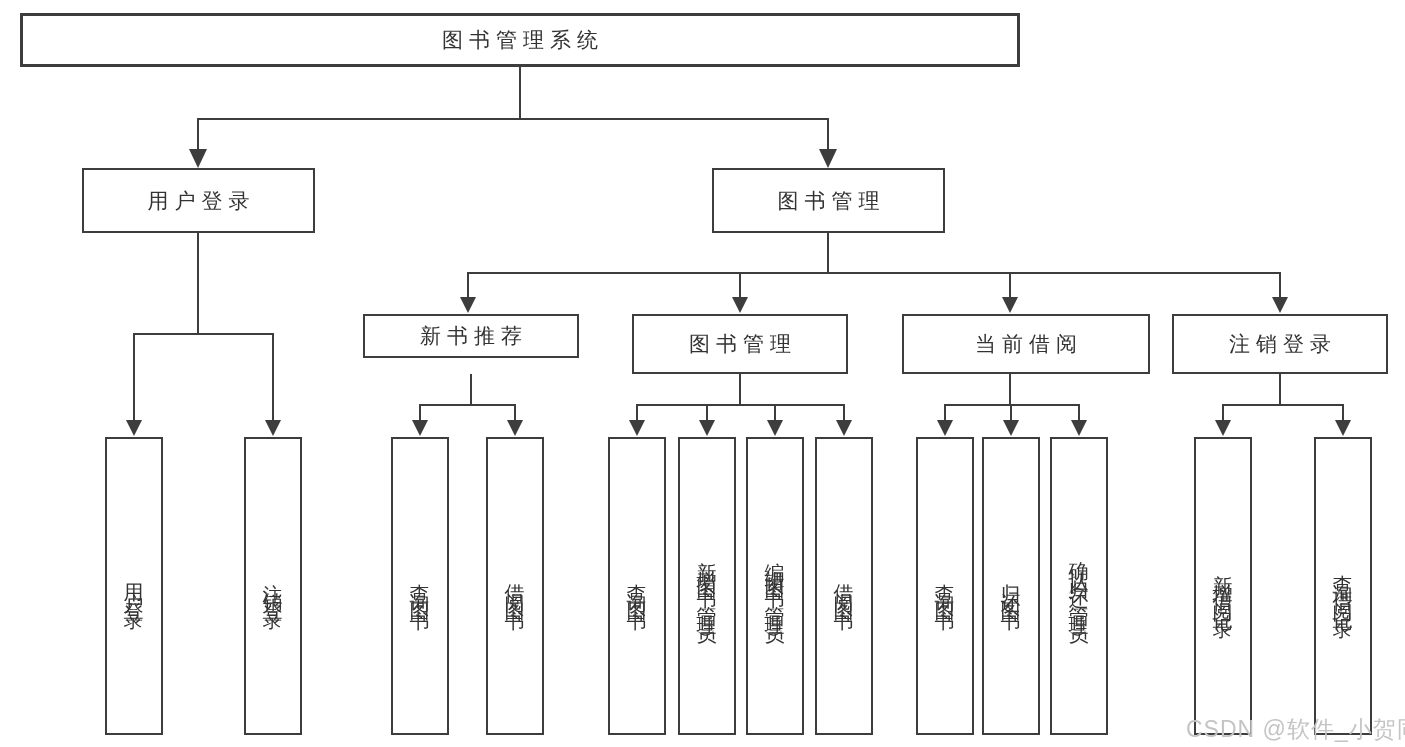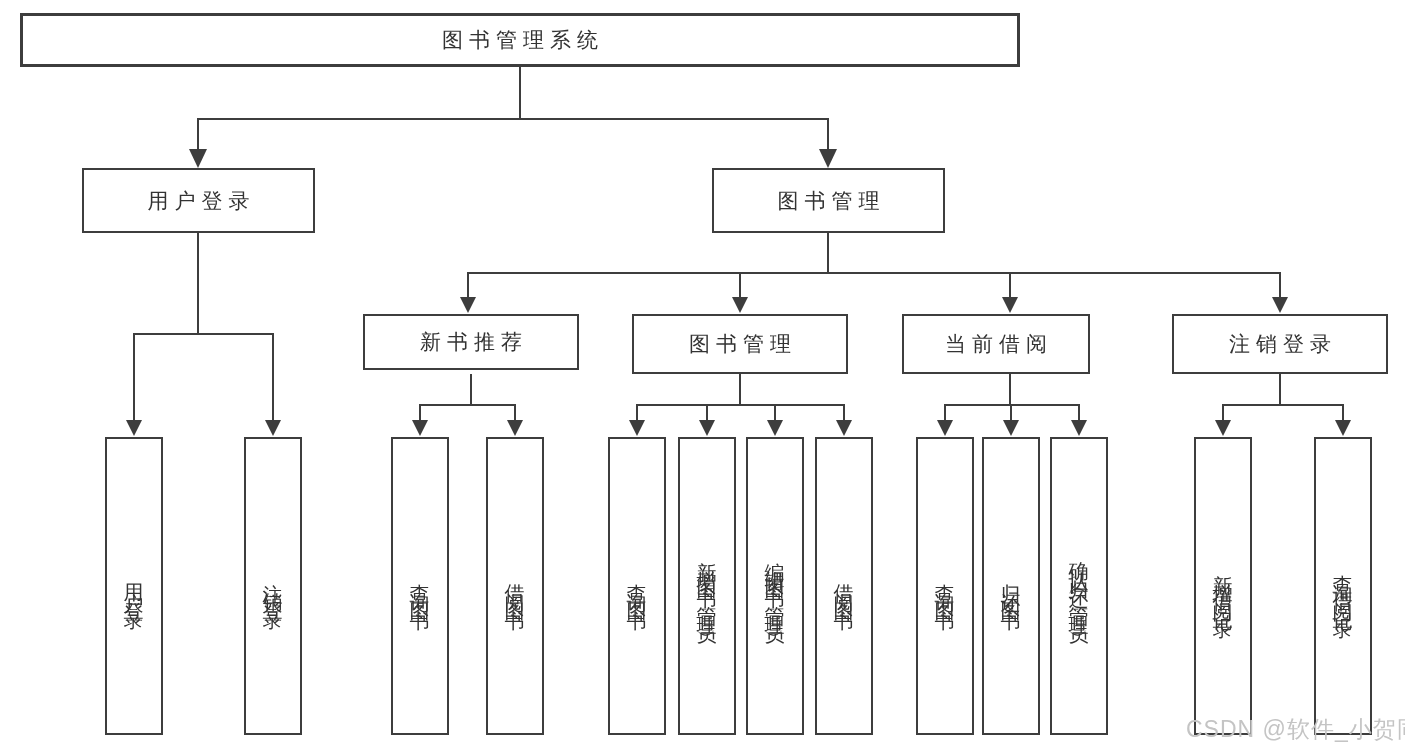--- a/index.html
+++ b/index.html
@@ -76,27 +76,27 @@
   <div class="hline" style="left:467px;top:272px;width:814px"></div>
   <div class="vline" style="left:467px;top:272px;height:27px"></div>
   <div class="vline" style="left:739px;top:272px;height:27px"></div>
   <div class="vline" style="left:1009px;top:272px;height:27px"></div>
   <div class="vline" style="left:1279px;top:272px;height:27px"></div>
   <div class="ah" style="left:460px;top:297px"></div>
   <div class="ah" style="left:732px;top:297px"></div>
   <div class="ah" style="left:1002px;top:297px"></div>
   <div class="ah" style="left:1272px;top:297px"></div>
 
-  <div class="box" style="left:363px;top:314px;width:216px;height:56px">
+  <div class="box" style="left:363px;top:314px;width:216px;height:44px">
     <span class="hlabel">新书推荐</span>
   </div>
   <div class="box" style="left:632px;top:314px;width:216px;height:60px">
     <span class="hlabel">图书管理</span>
   </div>
-  <div class="box" style="left:902px;top:314px;width:188px;height:60px">
+  <div class="box" style="left:902px;top:314px;width:248px;height:60px">
     <span class="hlabel">当前借阅</span>
   </div>
   <div class="box" style="left:1172px;top:314px;width:216px;height:60px">
     <span class="hlabel">注销登录</span>
   </div>
 
   <div class="vline" style="left:470px;top:374px;height:30px"></div>
   <div class="hline" style="left:419px;top:404px;width:97px"></div>
   <div class="vline" style="left:419px;top:404px;height:18px"></div>
   <div class="vline" style="left:514px;top:404px;height:18px"></div>

